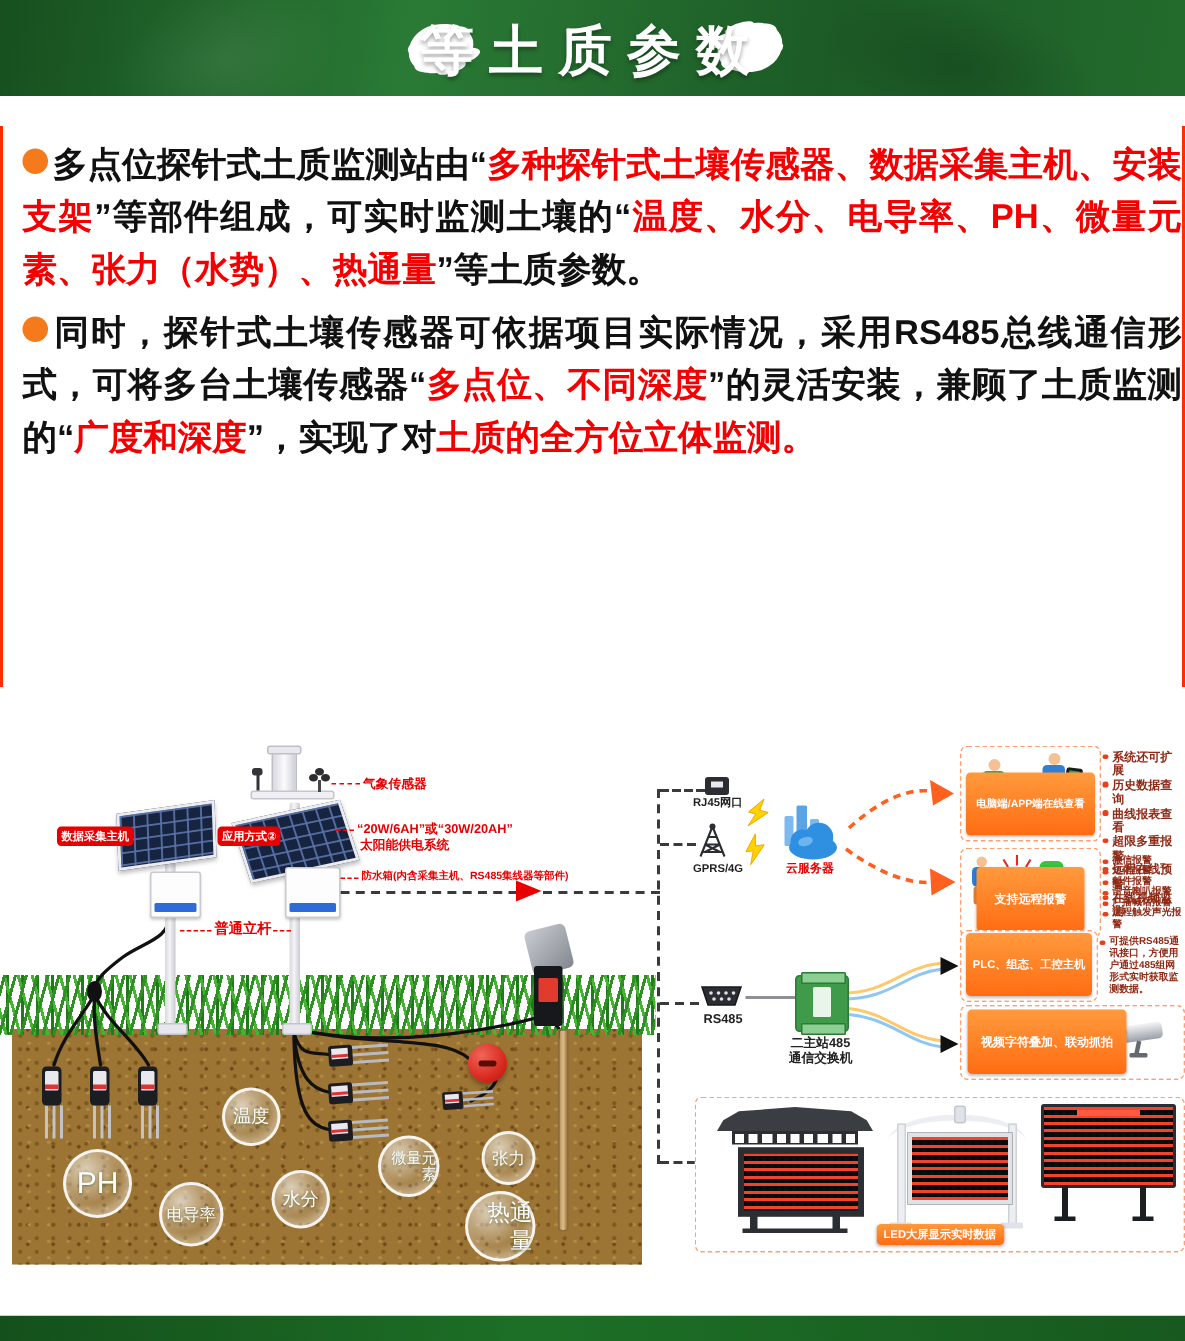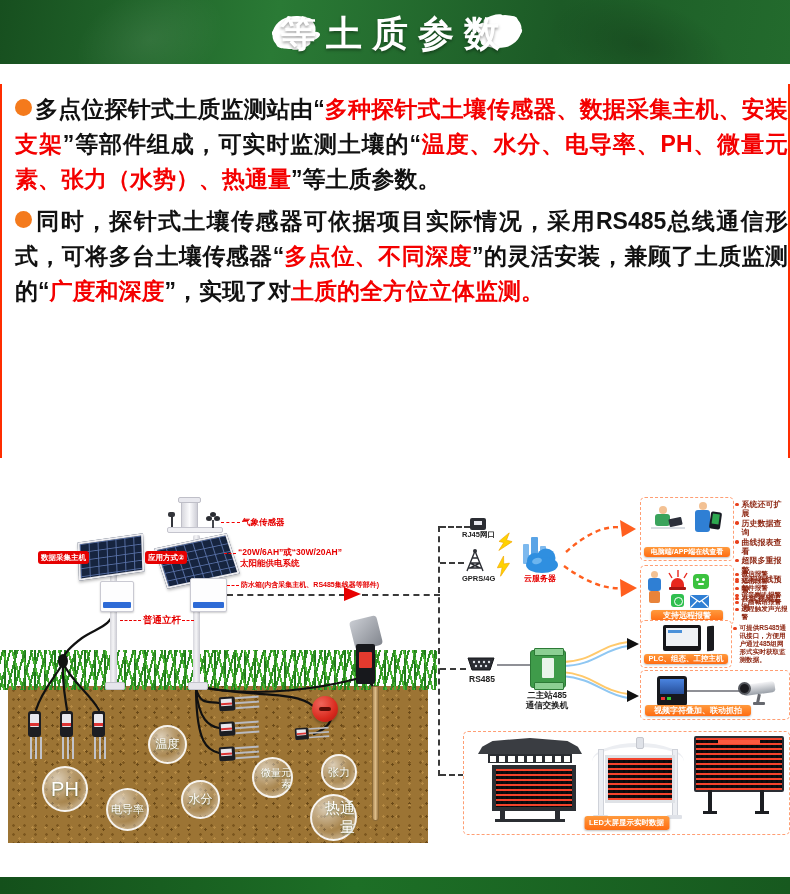--- a/index.html
+++ b/index.html
@@ -48,21 +48,21 @@
   .vprobe .body:before{content:"";position:absolute;left:2px;top:3px;width:9px;height:13px;background:#e8e8ee;border-radius:1px;}
   .vprobe .body:after{content:"";position:absolute;left:2px;top:12px;width:9px;height:3px;background:#d33;}
   .vprobe .prongs{display:flex;gap:3px;justify-content:center;}
   .vprobe .prongs i{width:2px;height:22px;background:#c2c3c9;display:block;}
   .hprobe{position:absolute;display:flex;align-items:center;}
   .hprobe .body{width:16px;height:14px;background:#1c1d22;border-radius:2px;position:relative;flex:none;}
   .hprobe .body:before{content:"";position:absolute;left:2px;top:2px;width:11px;height:7px;background:#e8e8ee;}
   .hprobe .body:after{content:"";position:absolute;left:2px;top:6px;width:11px;height:2px;background:#d33;}
   .hprobe .prongs{display:flex;flex-direction:column;gap:3px;}
   .hprobe .prongs i{width:24px;height:2px;background:#b9bac0;display:block;}
-  .banner{position:absolute;background:linear-gradient(#ff9a3d,#ff6c12);color:#fff;font-weight:bold;text-align:center;border-radius:3px;padding:0 2px;box-shadow:0 1px 2px rgba(0,0,0,.25);white-space:nowrap;}
+  .banner{position:absolute;background:linear-gradient(#ff9a3d,#ff6c12);color:#fff;font-weight:bold;text-align:center;border-radius:3px;padding:16px 2px;box-shadow:0 1px 2px rgba(0,0,0,.25);white-space:nowrap;}
   .panel{position:absolute;background:#fff;border:1px dashed #ff9e73;border-radius:5px;}
   .blist{position:absolute;display:flex;flex-direction:column;}
   .li{display:flex;align-items:flex-start;font-weight:bold;color:#8f2a16;}
   .li-dot{flex:none;width:3.5px;height:3.5px;border-radius:50%;background:#e8401c;margin:2.5px 3px 0 0;}
   .bl1 .li{font-size:8px;line-height:9.4px;}
   .bl2 .li{font-size:6.6px;line-height:7.1px;}
   .note{position:absolute;font-size:6.6px;line-height:8px;font-weight:bold;color:#8f2a16;display:flex;}
   .netlbl{position:absolute;font-size:7.5px;font-weight:bold;color:#222;white-space:nowrap;}
   .screen-red{background-color:#0c0d10;background-image:repeating-linear-gradient(rgba(255,70,45,.95) 0 2px,transparent 2px 5px),repeating-linear-gradient(90deg,rgba(0,0,0,.4) 0 2px,transparent 2px 5px);}
   .ftr{height:17px;background:linear-gradient(90deg,#14501b,#1d6f26 45%,#17591f);}

